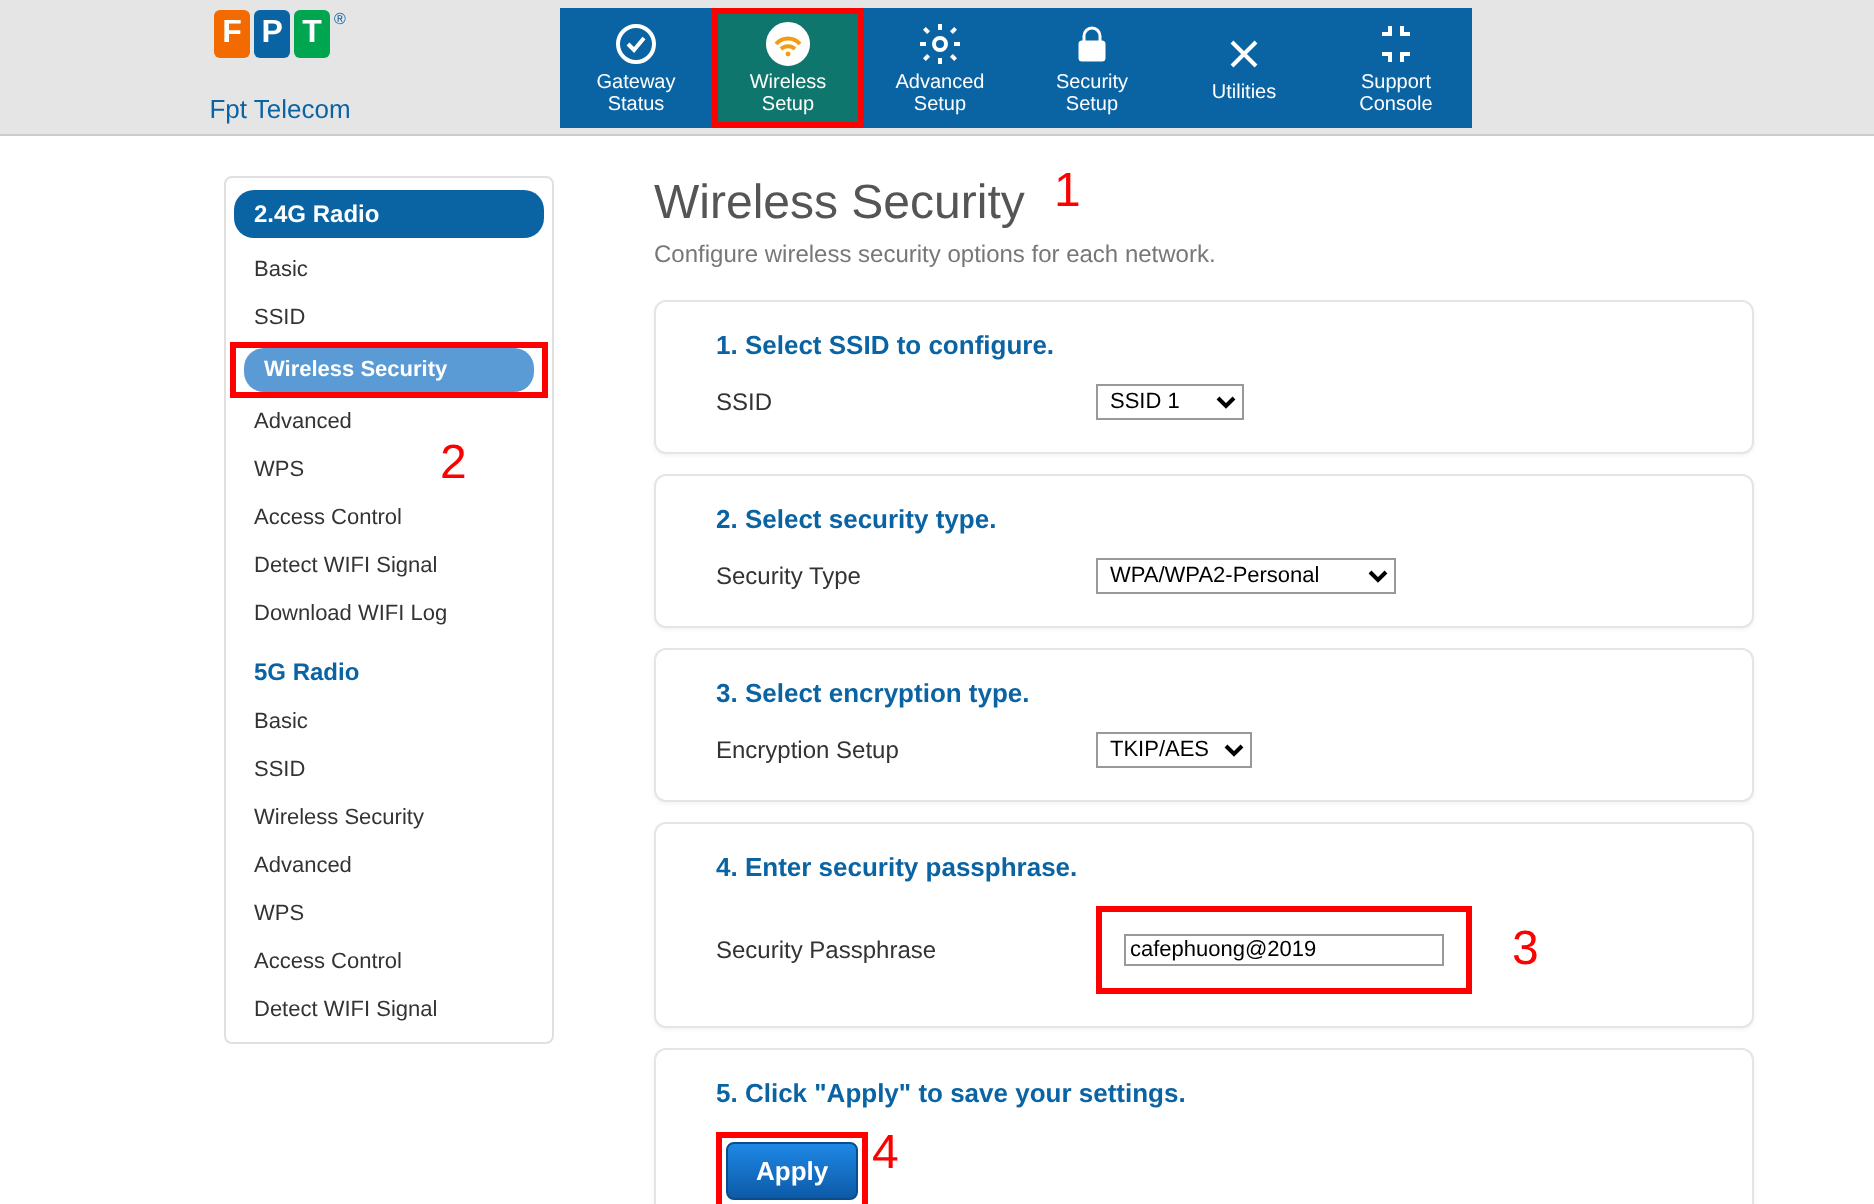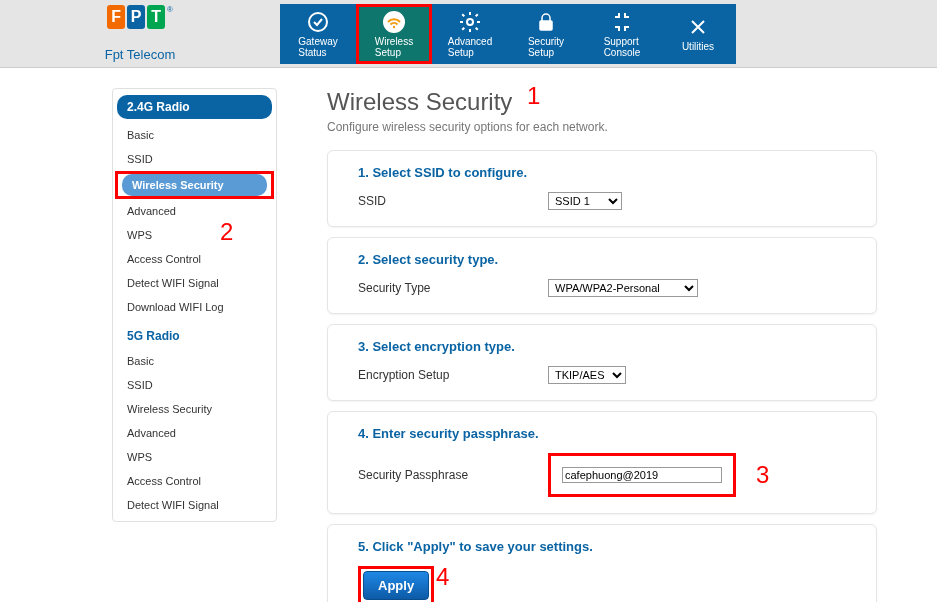--- a/index.html
+++ b/index.html
@@ -12,21 +12,21 @@
   .logo-p { width: 18px; height: 24px; background: #0a64a4; border-radius: 3px; margin-right: 2px; display: flex; align-items: center; justify-content: center; color: #fff; font-weight: bold; font-size: 16px; }
   .logo-t { width: 18px; height: 24px; background: #00a54f; border-radius: 3px; display: flex; align-items: center; justify-content: center; color: #fff; font-weight: bold; font-size: 16px; }
   .logo-tm { font-size: 8px; color: #0a64a4; margin-left: 2px; align-self: flex-start; }
   .logo-text { color: #0a64a4; font-size: 13px; margin-top: 18px; }
   
   .nav { display: flex; background: #0a64a4; height: 60px; }
   .nav-item { width: 76px; display: flex; flex-direction: column; align-items: center; justify-content: center; color: #fff; cursor: pointer; position: relative; }
   .nav-item.active { background: #0f766e; }
   .nav-item.active.highlighted { outline: 3px solid #ff0000; outline-offset: -3px; }
   .nav-icon { width: 24px; height: 24px; margin-bottom: 2px; }
-  .nav-label { font-size: 10px; line-height: 1.1; white-space: pre-line; }
+  .nav-label { font-size: 10px; text-align: center; line-height: 1.1; white-space: pre-line; }
   
   .body-wrap { display: flex; padding: 20px 0 20px 80px; gap: 50px; }
   
   .sidebar { width: 165px; background: #fff; border: 1px solid #e0e0e0; border-radius: 4px; padding: 4px 0; align-self: flex-start; margin-left: 32px; }
   .sidebar-header { background: #0a64a4; color: #fff; font-weight: bold; font-size: 12px; padding: 5px 10px; border-radius: 10px; margin: 2px 4px 4px 4px; }
   .sidebar-header.plain { background: transparent; color: #0a64a4; border-radius: 0; margin: 6px 4px 2px 4px; padding: 4px 10px; }
   .sidebar-item { padding: 6px 14px; font-size: 11px; color: #333; cursor: pointer; }
   .sidebar-item.active { background: #5a9bd5; color: #fff; border-radius: 10px; margin: 0 4px; padding: 5px 10px; font-weight: bold; }
   .sidebar-item-wrap.highlighted { border: 3px solid #ff0000; margin: 0 2px; }
   
@@ -94,30 +94,30 @@
     <div class="nav-item">
       <svg class="nav-icon" viewBox="0 0 24 24" fill="#fff" stroke="#fff" stroke-width="1.5">
           <rect x="6" y="11" width="12" height="9" rx="1"></rect>
           <path d="M8 11V8a4 4 0 0 1 8 0v3" fill="none"></path>
         </svg>
       <div class="nav-label">Security
 Setup</div>
     </div>
     <div class="nav-item">
       <svg class="nav-icon" viewBox="0 0 24 24" fill="none" stroke="#fff" stroke-width="2">
+          <path d="M6 18L18 6M6 6l12 12"></path>
+        </svg>
+      <div class="nav-label">Utilities</div>
+    </div>
+    <div class="nav-item">
+      <svg class="nav-icon" viewBox="0 0 24 24" fill="none" stroke="#fff" stroke-width="2">
           <path d="M9 3v4H5M15 3v4h4M9 21v-4H5M15 21v-4h4"></path>
         </svg>
       <div class="nav-label">Support
 Console</div>
-    </div>
-    <div class="nav-item">
-      <svg class="nav-icon" viewBox="0 0 24 24" fill="none" stroke="#fff" stroke-width="2">
-          <path d="M6 18L18 6M6 6l12 12"></path>
-        </svg>
-      <div class="nav-label">Utilities</div>
     </div>
   </div>
 </div>
 
 <div class="body-wrap">
   <div class="sidebar">
     <div class="sidebar-header">2.4G Radio</div>
     <div class="sidebar-item">Basic</div>
     <div class="sidebar-item">SSID</div>
     <div class="sidebar-item-wrap highlighted">

